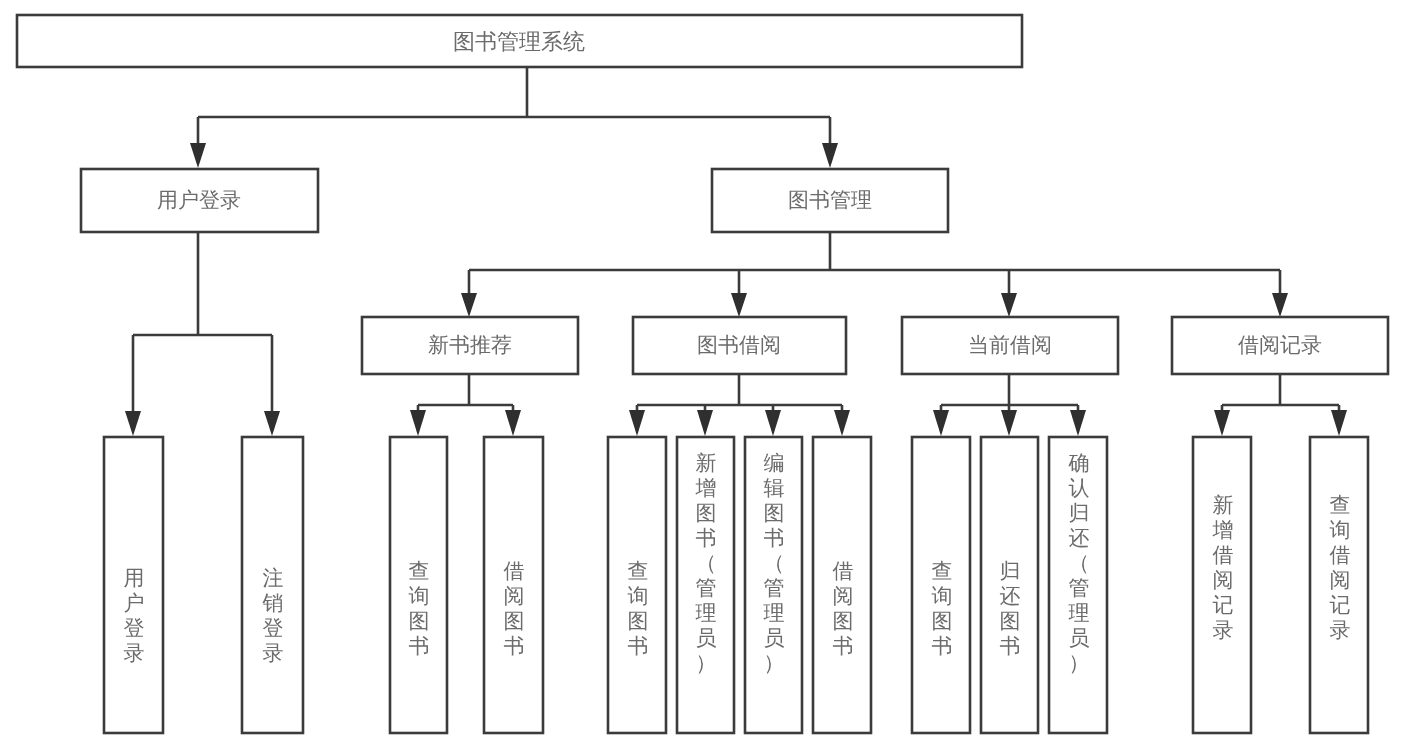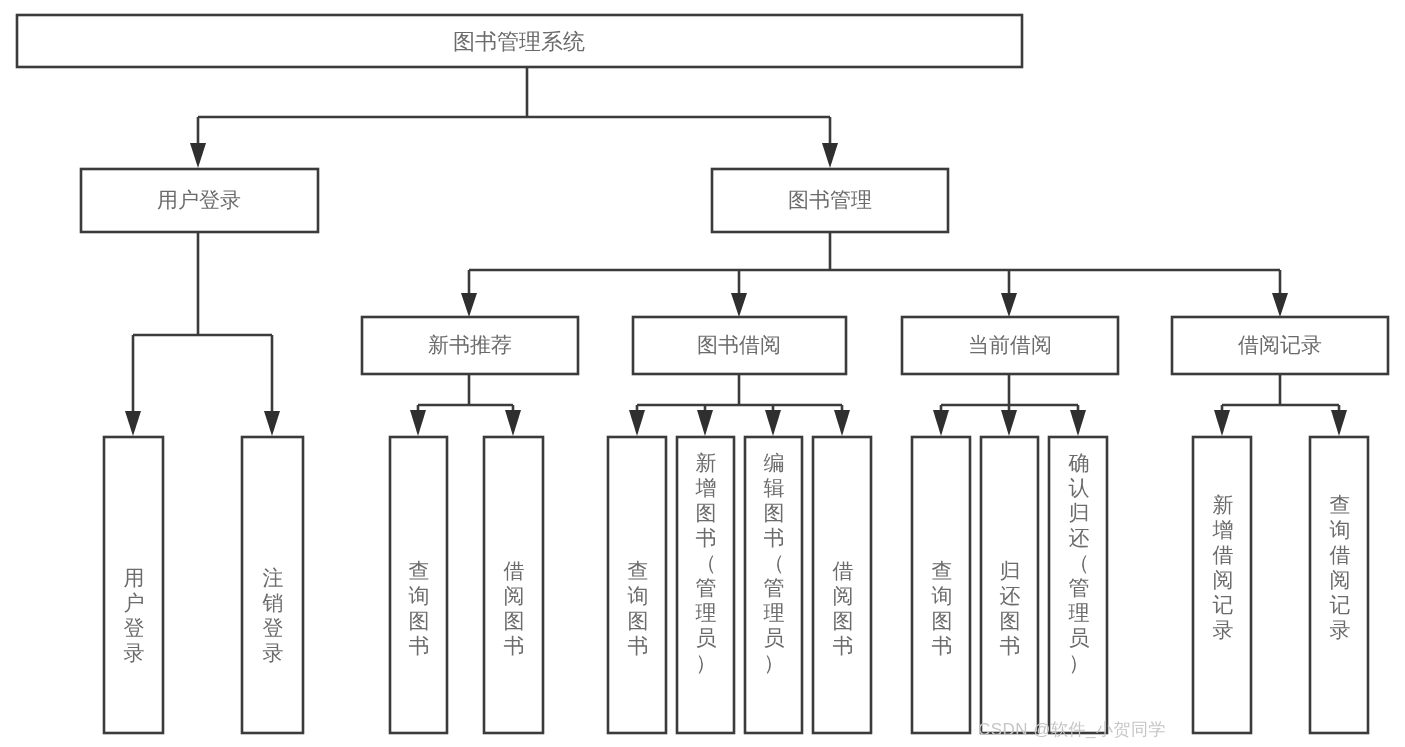--- a/index.html
+++ b/index.html
@@ -243,15 +243,14 @@
       <text class="node-label-vertical" x="1223" y="512"><tspan x="1223" dy="0">新</tspan><tspan x="1223" dy="25">增</tspan><tspan x="1223" dy="25">借</tspan><tspan x="1223" dy="25">阅</tspan><tspan x="1223" dy="25">记</tspan><tspan x="1223" dy="25">录</tspan></text>
     </g>
 
     <g>
       <rect class="node-box" x="1310" y="437" width="58" height="296"></rect>
       <text class="node-label-vertical" x="1340" y="512"><tspan x="1340" dy="0">查</tspan><tspan x="1340" dy="25">询</tspan><tspan x="1340" dy="25">借</tspan><tspan x="1340" dy="25">阅</tspan><tspan x="1340" dy="25">记</tspan><tspan x="1340" dy="25">录</tspan></text>
     </g>
 
   </svg>
 
-  <div class="watermark-text">CSDN @软件_小贺同学</div>
 
 </div>
 
 </body></html>

